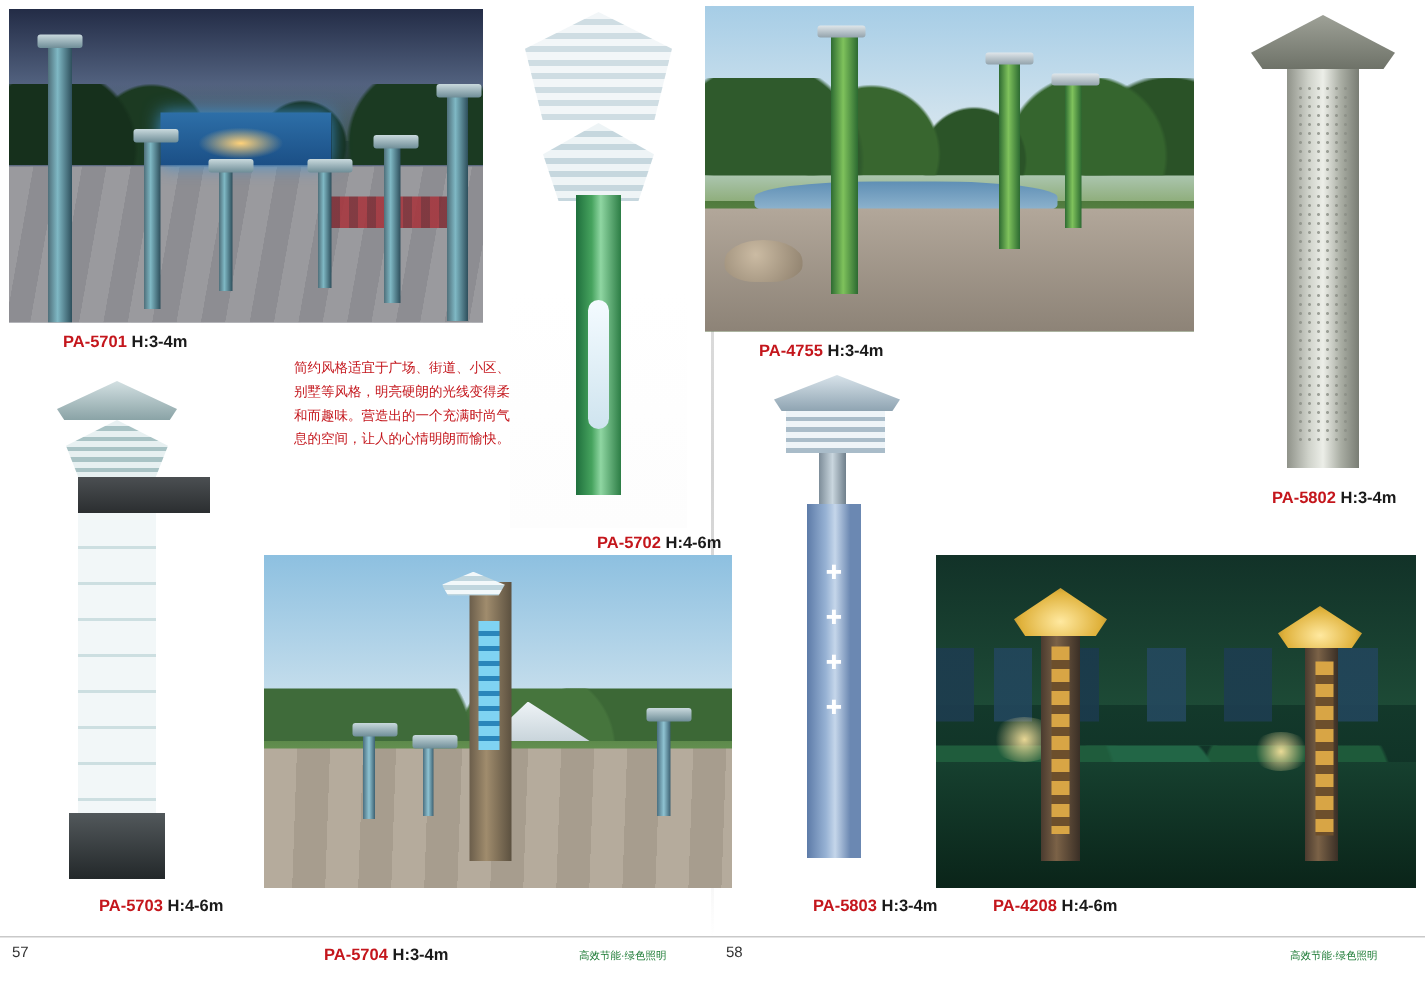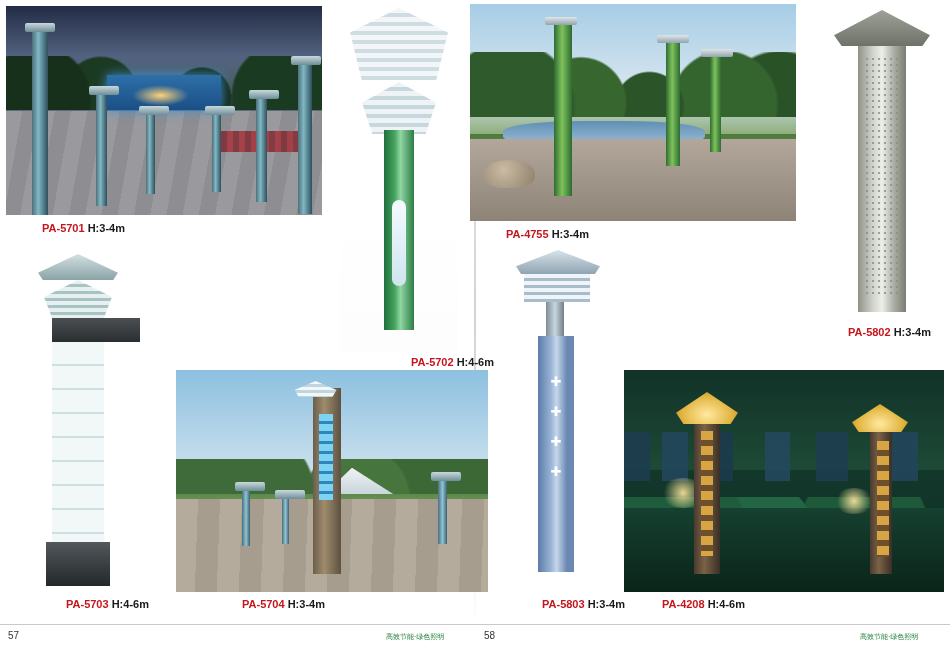--- a/index.html
+++ b/index.html
@@ -199,21 +199,21 @@
     <span class="h">H:3-4m</span>
   </div>
 
   <div class="photo" id="ph2">
     <div class="bg"></div>
     <div class="fins"></div>
     <div class="fins2"></div>
     <div class="pole"></div>
     <div class="win"></div>
   </div>
-  <div class="cap" style="left:362px;top:356px;margin-left:13px;">
+  <div class="cap" style="left:362px;top:356px;">
     <span>PA-5702</span>
     <span class="h">H:4-6m</span>
   </div>
 
   <div class="photo" id="ph3">
     <div class="sky"></div>
     <div class="dome"></div>
     <div class="trees"></div>
     <div class="grass"></div>
     <div class="water"></div>
@@ -257,21 +257,21 @@
     <div class="lawn"></div>
     <div class="ground"></div>
     <div class="mainlamp">
         <div class="strip"></div>
       </div>
     <div class="mainhead"></div>
     <div class="lamp1" style="left:66px;top:120px;bottom:auto;height:56px;width:8px;background:linear-gradient(90deg,#4a6f80,#8fc3d2,#3d6172);"></div>
     <div class="lamp1" style="left:106px;top:128px;bottom:auto;height:46px;width:7px;background:linear-gradient(90deg,#4a6f80,#8fc3d2,#3d6172);"></div>
     <div class="lamp1" style="left:262px;top:110px;bottom:auto;height:64px;width:9px;background:linear-gradient(90deg,#4a6f80,#8fc3d2,#3d6172);"></div>
   </div>
-  <div class="cap" style="left:180px;top:598px;margin-left:26px;">
+  <div class="cap" style="left:180px;top:631px;">
     <span>PA-5704</span>
     <span class="h">H:3-4m</span>
   </div>
 
   <div class="photo" id="ph7">
     <div class="head"></div>
     <div class="fins"></div>
     <div class="neck"></div>
     <div class="body">
       <span class="x" style="top:40px;">✚</span>
@@ -299,20 +299,21 @@
     <div class="nlamp" style="left:246px;top:62px;height:142px;width:22px;">
       <div class="strip"></div>
     </div>
     <div class="nhead" style="left:228px;top:34px;width:56px;height:28px;"></div>
   </div>
   <div class="cap" style="left:626px;top:598px;">
     <span>PA-4208</span>
     <span class="h">H:4-6m</span>
   </div>
 
+  <div id="desc">简约风格适宜于广场、街道、小区、别墅等风格，明亮硬朗的光线变得柔和而趣味。营造出的一个充满时尚气息的空间，让人的心情明朗而愉快。</div>
 
 
   <div class="footline" style="top:624px;"></div>
   <div class="pgnum" style="left:8px;top:630px;">57</div>
   <div class="pgnum" style="left:484px;top:630px;">58</div>
   <div class="brand" style="left:860px;top:632px;">高效节能·绿色照明</div>
   <div class="brand" style="left:386px;top:632px;">高效节能·绿色照明</div>
 
 </div>
 

